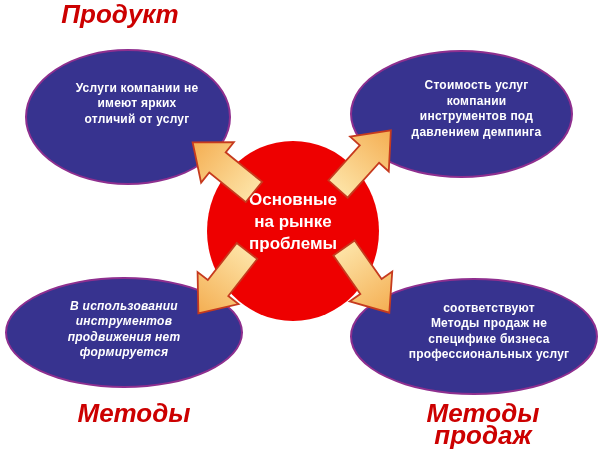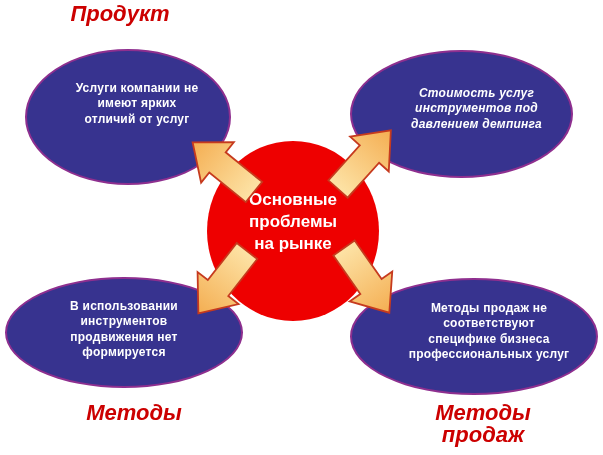--- a/index.html
+++ b/index.html
@@ -15,43 +15,43 @@
     --arrow-outline:#C63A1E;
   }
   html,body{margin:0;padding:0;background:#fff;}
   .canvas{
     position:relative;width:603px;height:455px;overflow:hidden;
     background:var(--background);
     font-family:"Liberation Sans","DejaVu Sans",sans-serif;
   }
   .cat-label{
     position:absolute;color:var(--label-text);
-    font-weight:bold;font-style:italic;font-size:22px;line-height:22px;
+    font-weight:bold;font-style:italic;font-size:26px;line-height:22px;
     text-align:center;
   }
   .lbl-product{left:20px;top:3px;width:200px;}
   .lbl-price{left:359px;top:7px;width:200px;}
   .lbl-promotion{left:29px;top:402px;width:210px;}
   .lbl-sales{left:378px;top:402px;width:210px;}
   .bubble{
     position:absolute;border-radius:50%;
     background:var(--bubble-fill);
     border:2px solid var(--bubble-border);
     display:flex;align-items:center;justify-content:center;
     box-sizing:border-box;
   }
   .bubble-text{
     color:var(--bubble-text);font-weight:bold;font-size:12px;
     line-height:15.5px;text-align:center;letter-spacing:0.02em;
   }
   .bubble-tl{left:25px;top:49px;width:206px;height:136px;}
   .bubble-tl .bubble-text{padding:0 0 26px 18px;}
   .bubble-tr{left:350px;top:50px;width:223px;height:128px;}
-  .bubble-tr .bubble-text{padding:0 0 10px 30px;font-style:italic;}
-  .bubble-bl{left:5px;top:277px;width:238px;height:111px;}
+  .bubble-tr .bubble-text{padding:0 0 10px 30px;}
+  .bubble-bl{left:5px;top:277px;width:238px;height:111px;font-style:italic;}
   .bubble-bl .bubble-text{padding:0 0 6px 0;}
   .bubble-br{left:350px;top:278px;width:248px;height:117px;}
   .bubble-br .bubble-text{padding:0 0 10px 30px;}
   .center-circle{
     position:absolute;left:207px;top:141px;width:172px;height:180px;
     border-radius:50%;background:var(--center-fill);
     display:flex;align-items:center;justify-content:center;
   }
   .center-text{
     color:var(--center-text);font-weight:bold;font-size:17px;
@@ -79,46 +79,47 @@
   <div class="bubble bubble-tl">
     <div class="bubble-text">
       <div>Услуги компании не</div>
       <div>имеют ярких</div>
       <div>отличий от услуг</div>
     </div>
   </div>
   <div class="bubble bubble-tr">
     <div class="bubble-text">
       <div>Стоимость услуг</div>
+      <div>компании</div>
       <div>инструментов под</div>
       <div>давлением демпинга</div>
     </div>
   </div>
   <div class="bubble bubble-bl">
     <div class="bubble-text">
       <div>В использовании</div>
       <div>инструментов</div>
       <div>продвижения нет</div>
       <div>формируется</div>
     </div>
   </div>
   <div class="bubble bubble-br">
     <div class="bubble-text">
+      <div>соответствуют</div>
       <div>Методы продаж не</div>
-      <div>соответствуют</div>
       <div>специфике бизнеса</div>
       <div>профессиональных услуг</div>
     </div>
   </div>
 
   <div class="center-circle">
     <div class="center-text">
       <div>Основные</div>
+      <div>на рынке</div>
       <div>проблемы</div>
-      <div>на рынке</div>
     </div>
   </div>
 
   <svg class="arrows" width="603" height="455" viewBox="0 0 603 455">
     <defs>
       <linearGradient id="arrowGrad" x1="0" y1="0" x2="79" y2="0" gradientUnits="userSpaceOnUse">
         <stop offset="0" class="arrow-stop-a"></stop>
         <stop offset="1" class="arrow-stop-b"></stop>
       </linearGradient>
     </defs>

